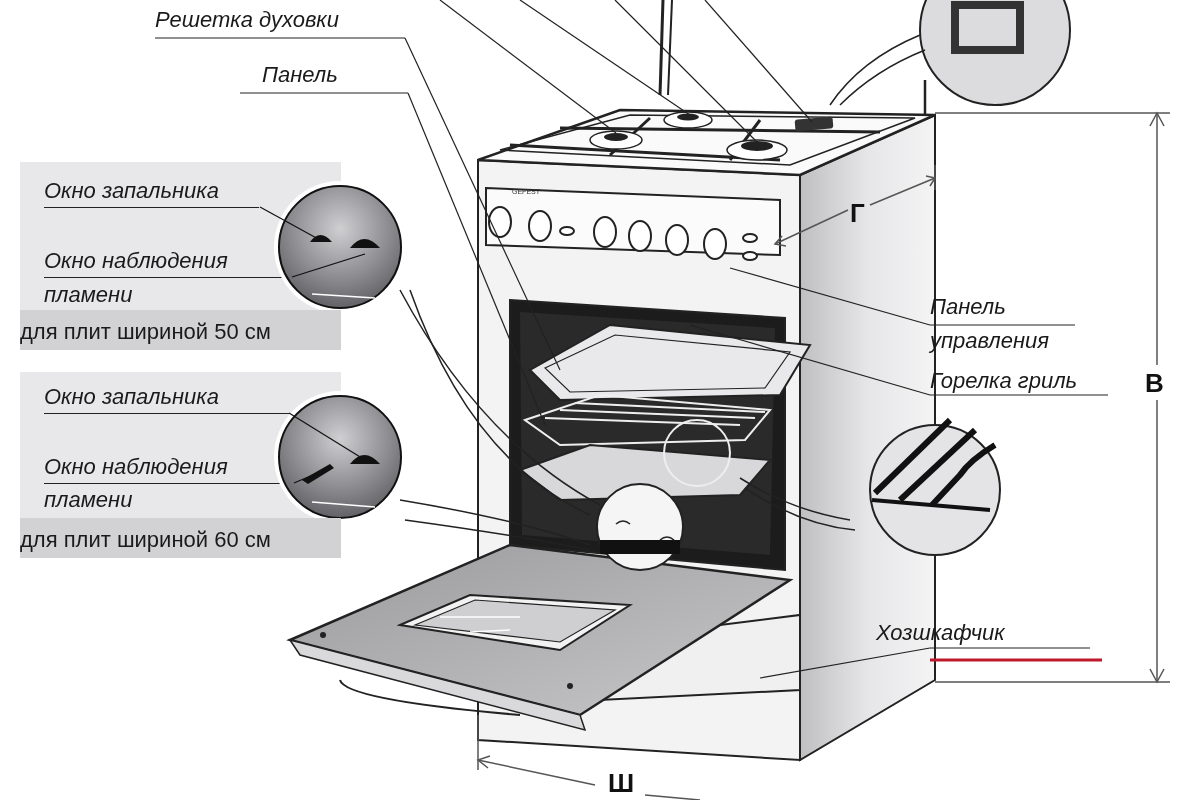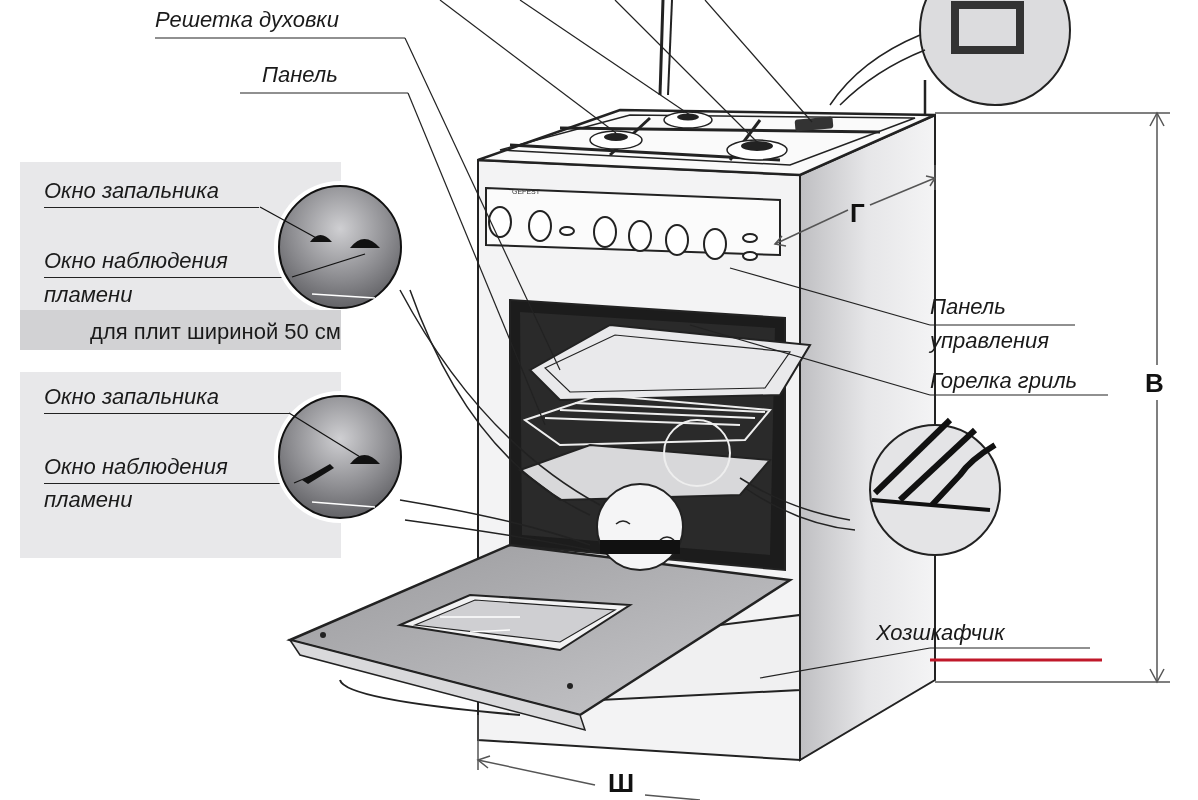--- a/index.html
+++ b/index.html
@@ -1,21 +1,21 @@
 <!DOCTYPE html>
 <html><head>
 <meta charset="utf-8">
 <style>
   html,body{margin:0;padding:0;background:#fff;}
   body{width:1198px;height:800px;position:relative;overflow:hidden;font-family:"Liberation Sans",sans-serif;}
   .lbl{position:absolute;font-style:italic;font-size:22px;color:#1a1a1a;white-space:nowrap;line-height:1;}
   .dim{position:absolute;font-weight:bold;font-size:26px;color:#111;line-height:1;}
   .panel{position:absolute;left:20px;width:321px;background:#e8e8ea;}
   .panel .foot{position:absolute;left:0;right:0;bottom:0;height:40px;background:#d2d2d4;}
-  .panel .foot span{position:absolute;left:0;right:0;top:9px;text-align:right;font-size:22px;color:#1a1a1a;padding-left:48px;}
+  .panel .foot span{position:absolute;left:0;right:0;top:9px;text-align:left;font-size:22px;color:#1a1a1a;}
   .plbl{position:absolute;font-style:italic;font-size:22px;color:#1a1a1a;white-space:nowrap;line-height:1;}
   svg{position:absolute;left:0;top:0;}
 </style>
 </head>
 <body>
 
 <svg width="1198" height="800" viewBox="0 0 1198 800">
   <defs>
     <linearGradient id="sideG" x1="0" x2="1" y1="0" y2="0">
       <stop offset="0" stop-color="#bfbfc2"></stop>
@@ -219,13 +219,16 @@
   <div class="plbl" style="left:24px;top:117px;">пламени</div>
   <svg width="405" height="186" style="left:0;top:0;">
     <circle cx="320" cy="85" r="66" fill="#fff"></circle>
     <circle cx="320" cy="85" r="61" fill="url(#lensG)" stroke="#111" stroke-width="2"></circle>
     <path d="M282,108 L310,92 L314,96 L288,112 z" fill="#111"></path>
     <path d="M330,92 q14,-18 30,0 z" fill="#111"></path>
     <line x1="292" y1="130" x2="355" y2="135" stroke="#fff" stroke-width="1.5"></line>
     <line x1="269" y1="41" x2="345" y2="88" stroke="#111" stroke-width="1.2"></line>
     <line x1="274" y1="111" x2="300" y2="100" stroke="#111" stroke-width="1.2"></line>
   </svg>
+  <div class="foot">
+    <span>для плит шириной 60 см</span>
+  </div>
 </div>
 
 </body></html>

